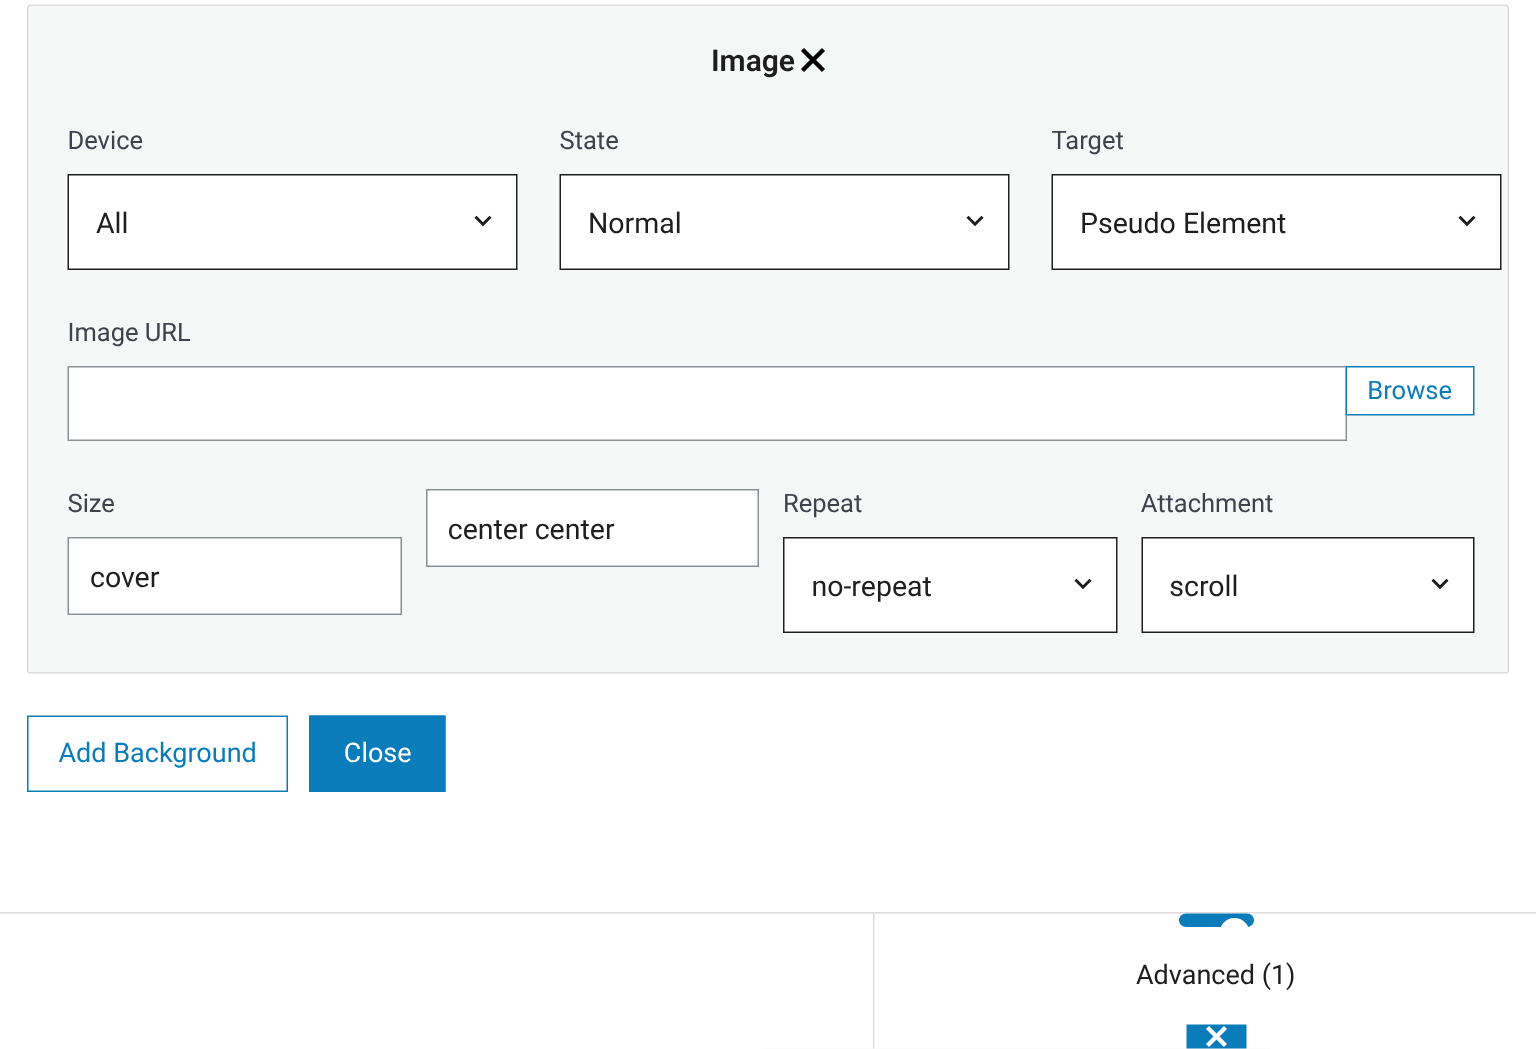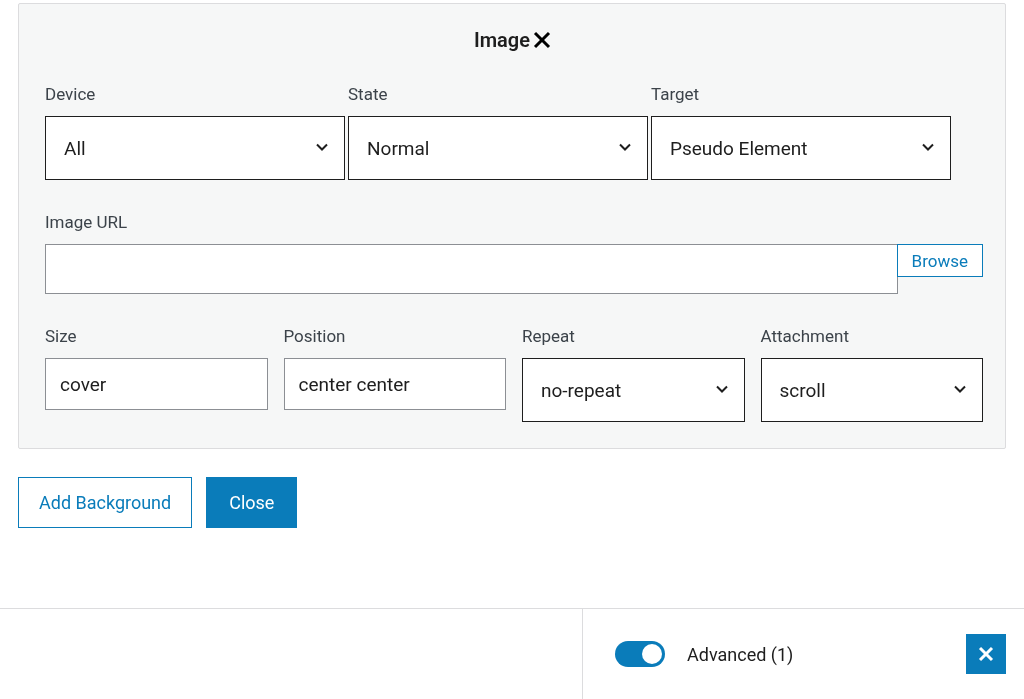--- a/index.html
+++ b/index.html
@@ -39,21 +39,21 @@
     cursor: pointer;
     display: flex;
     align-items: center;
     justify-content: center;
   }
   .close-x svg { width: 20px; height: 20px; stroke: #000; stroke-width: 3; }
 
   .row-3 {
     display: grid;
     grid-template-columns: 300px 300px 300px;
-    gap: 3px;
+    gap: 28px;
     margin-bottom: 32px;
   }
 
   .row-4 {
     display: grid;
     grid-template-columns: 1fr 1fr 1fr 1fr;
     gap: 16px;
     margin-top: 32px;
   }
 
@@ -166,20 +166,21 @@
     display: flex;
     justify-content: flex-end;
   }
   .footer-right {
     width: 442px;
     border-left: 1px solid #dcdcde;
     display: flex;
     align-items: center;
     padding: 0 18px 0 32px;
     gap: 22px;
+    flex-direction: column;
   }
   .toggle {
     width: 50px;
     height: 26px;
     background: #0a7cba;
     border-radius: 13px;
     position: relative;
     cursor: pointer;
   }
   .toggle-knob {
@@ -264,21 +265,20 @@
       <div class="browse-btn">Browse</div>
     </div>
   </div>
 
   <div class="row-4">
     <div class="field">
       <label>Size</label>
       <div class="input-text">cover</div>
     </div>
     <div class="field">
-      <label>Position</label>
       <div class="input-text">center center</div>
     </div>
     <div class="field">
       <label>Repeat</label>
       <div class="select-wrap small-chev">
         <span>no-repeat</span>
         <span class="select-chev">
           <svg viewBox="0 0 16 16">
               <polyline points="3 6 8 11 13 6"></polyline>
             </svg>

